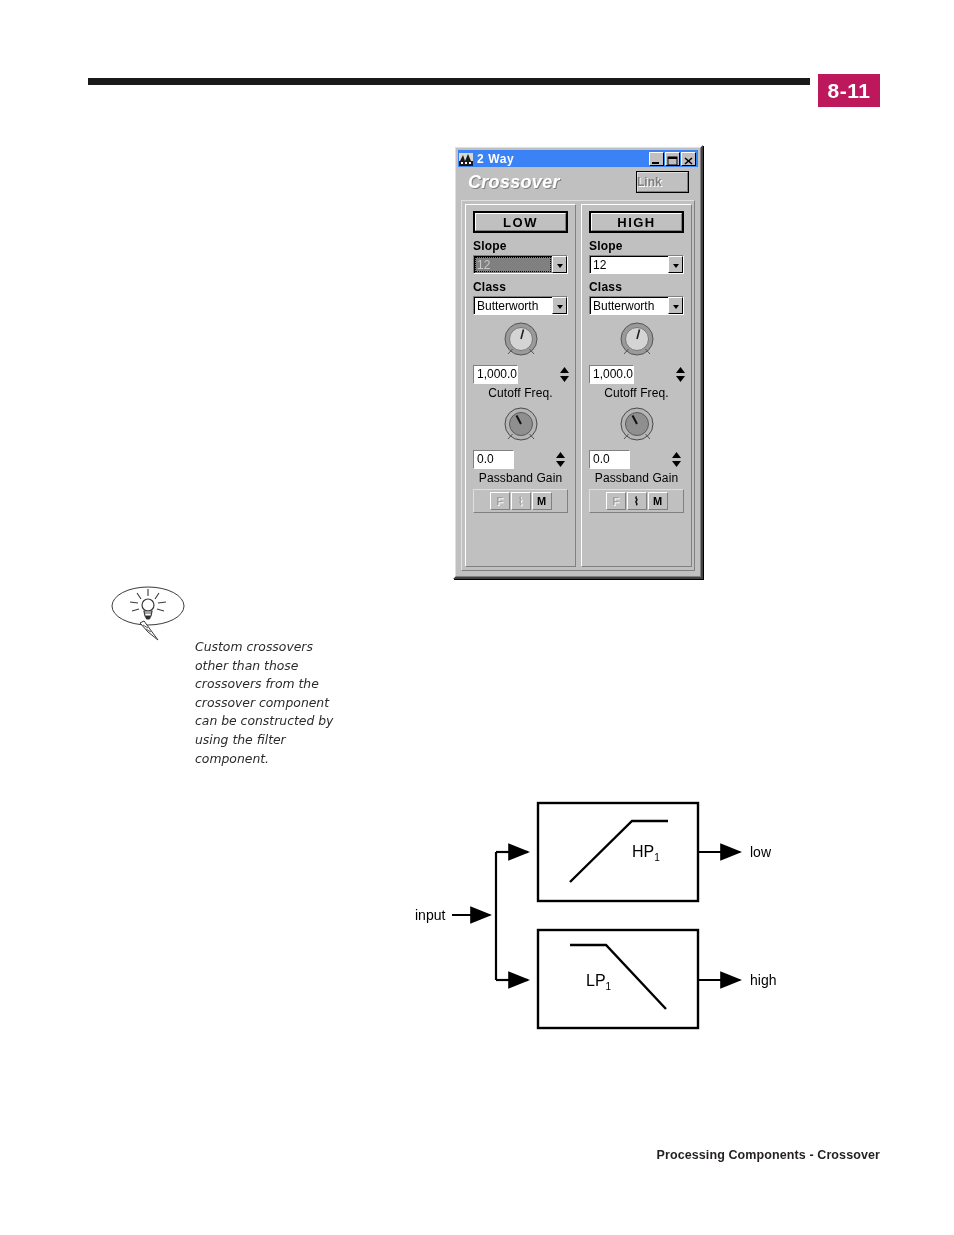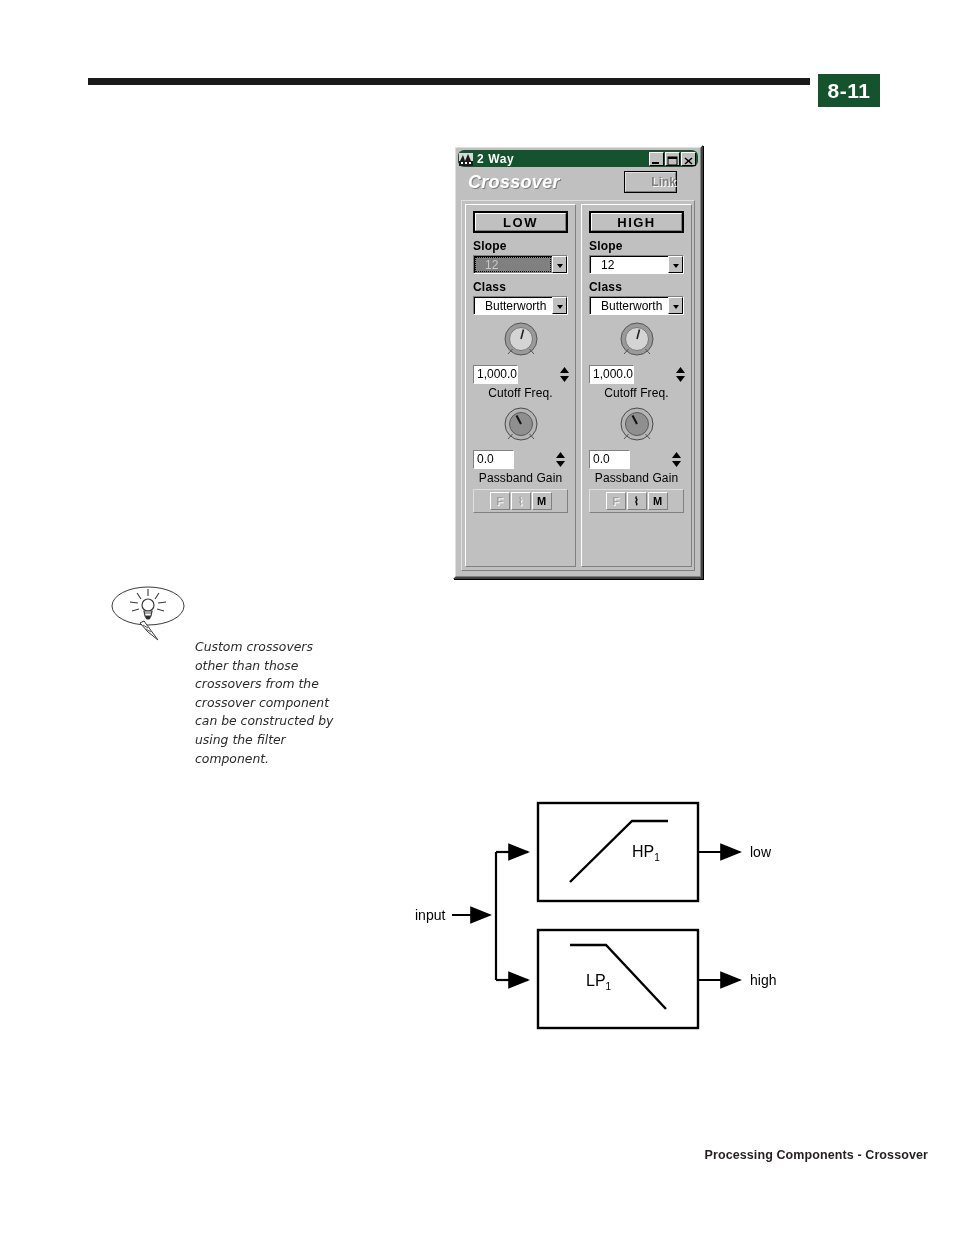--- a/index.html
+++ b/index.html
@@ -6,27 +6,27 @@
   body{
     width:954px;height:1235px;position:relative;background:#ffffff;
     font-family:"Liberation Sans", sans-serif;overflow:hidden;
   }
 
   
   #page-rule{
     position:absolute;left:88px;top:78px;width:722px;height:7px;background:#1a1a1a;
   }
   #page-number-box{
-    position:absolute;left:818px;top:74px;width:62px;height:33px;background:#14532d;
+    position:absolute;left:818px;top:74px;width:62px;height:33px;background:#be185d;
     color:#ffffff;font-weight:bold;font-size:21px;letter-spacing:0.5px;
     display:flex;align-items:center;justify-content:center;
   }
   #footer{
     position:absolute;left:0;top:1148px;width:880px;text-align:right;
-    font-size:12.5px;font-weight:bold;color:#231f20;letter-spacing:0.1px;padding-left:48px;
+    font-size:12.5px;font-weight:bold;color:#231f20;letter-spacing:0.1px;
   }
 
   
   #tip-wrap{position:absolute;left:110px;top:583px;width:240px;}
   #tip-icon{position:absolute;left:0px;top:0px;width:86px;height:62px;}
   #tip-text{
     position:absolute;left:85px;top:55px;width:150px;
     font-family:"DejaVu Sans", sans-serif;font-style:italic;font-size:12.4px;
     line-height:18.6px;color:#2b2b2b;
   }
@@ -41,47 +41,47 @@
     box-shadow:1px 1px 0 0 #000;
   }
   #dialog-inner{
     position:absolute;left:0;top:0;right:0;bottom:0;
     border-top:1px solid #dfdfdf;border-left:1px solid #dfdfdf;
     border-right:1px solid #808080;border-bottom:1px solid #808080;
   }
   
   #titlebar{
     position:absolute;left:2px;top:2px;right:2px;height:17px;
-    background:#14532d;display:flex;align-items:center;border-radius:6px;
+    background:#3b82f6;display:flex;align-items:center;
   }
   #title-icon{width:14px;height:13px;margin-left:1px;margin-right:4px;flex:0 0 auto;}
   #title-text{
     color:#ffffff;font-size:12px;font-weight:bold;letter-spacing:0.6px;
     flex:1 1 auto;white-space:nowrap;
   }
   .titlebtn{
     width:15px;height:14px;background:#c0c0c0;margin-right:1px;flex:0 0 auto;
     border-top:1px solid #ffffff;border-left:1px solid #ffffff;
     border-right:1px solid #000000;border-bottom:1px solid #000000;
     position:relative;box-sizing:border-box;
   }
   #btn-close{margin-right:2px;}
   
   #header-row{
-    position:absolute;left:2px;top:21px;right:16px;height:30px;
+    position:absolute;left:2px;top:21px;right:4px;height:30px;
   }
   #crossover-label{
     position:absolute;left:10px;top:3px;
     font-size:18px;font-weight:bold;font-style:italic;color:#ffffff;
     text-shadow:1px 1px 0 #808080;letter-spacing:0.3px;
   }
   #link-button{
     position:absolute;right:7px;top:2px;width:53px;height:22px;
     background:#c0c0c0;color:#808080;font-size:12px;font-weight:bold;
-    display:flex;align-items:center;justify-content:flex-end;
+    display:flex;align-items:center;justify-content:flex-start;
     border:1px solid #000;box-sizing:border-box;
   }
   #link-button .lb-in{
     position:absolute;left:0;top:0;right:0;bottom:0;
     border-top:1px solid #dfdfdf;border-left:1px solid #dfdfdf;
     border-right:1px solid #808080;border-bottom:1px solid #808080;
   }
   #link-label{position:relative;text-shadow:1px 1px 0 #ffffff;}
 
   
@@ -117,21 +117,21 @@
   }
 
   .combo{
     height:19px;display:flex;box-sizing:border-box;position:relative;
     border-top:1px solid #808080;border-left:1px solid #808080;
     border-right:1px solid #ffffff;border-bottom:1px solid #ffffff;
     background:#c0c0c0;
   }
   .combo .cb-field{
     flex:1 1 auto;background:#ffffff;overflow:hidden;white-space:nowrap;
-    font-size:12px;color:#000;padding:1px 0 0 10px;box-sizing:border-box;
+    font-size:12px;color:#000;padding:1px 0 0 2px;box-sizing:border-box;
     border-top:1px solid #000;border-left:1px solid #000;
   }
   .combo.focused .cb-field{
     background:#808080;color:#c8c8c8;outline:1px dotted #000;outline-offset:-2px;
   }
   .combo .cb-arrow{
     width:15px;flex:0 0 auto;background:#c0c0c0;position:relative;
     border-top:1px solid #ffffff;border-left:1px solid #ffffff;
     border-right:1px solid #000;border-bottom:1px solid #000;
     box-sizing:border-box;

